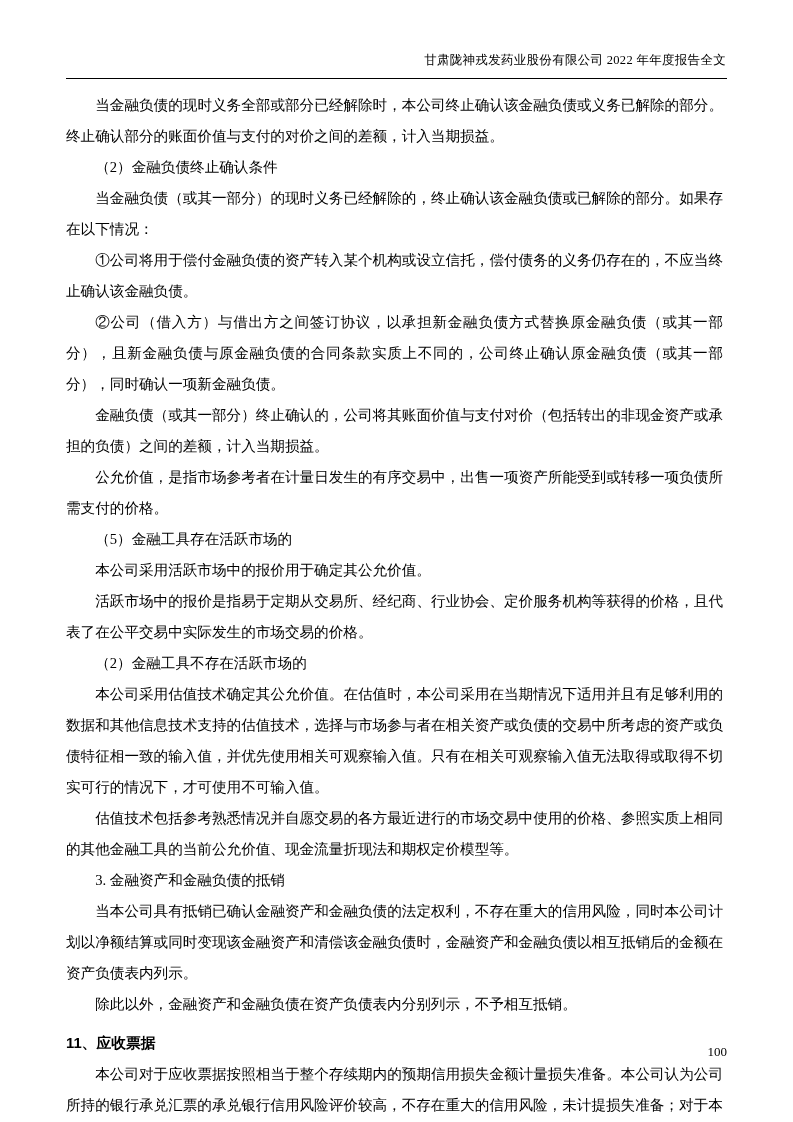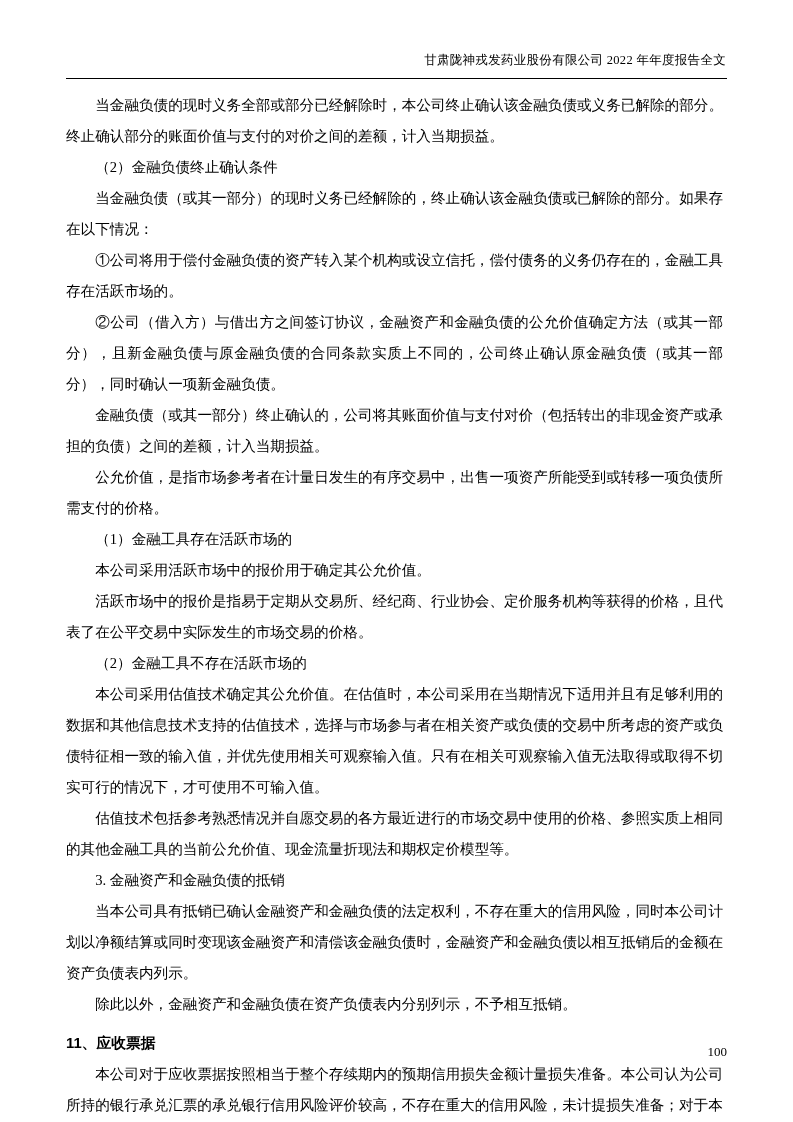--- a/index.html
+++ b/index.html
@@ -81,25 +81,25 @@
 
 <div class="page">
 
   <div class="header">甘肃陇神戎发药业股份有限公司 2022 年年度报告全文</div>
   <div class="header-rule"></div>
 
   <div class="content">
     <p class="para">当金融负债的现时义务全部或部分已经解除时，本公司终止确认该金融负债或义务已解除的部分。终止确认部分的账面价值与支付的对价之间的差额，计入当期损益。</p>
     <p class="para">（2）金融负债终止确认条件</p>
     <p class="para">当金融负债（或其一部分）的现时义务已经解除的，终止确认该金融负债或已解除的部分。如果存在以下情况：</p>
-    <p class="para">①公司将用于偿付金融负债的资产转入某个机构或设立信托，偿付债务的义务仍存在的，金融工具存在活跃市场的。</p>
-    <p class="para">②公司（借入方）与借出方之间签订协议，金融资产和金融负债的公允价值确定方法（或其一部分），且新金融负债与原金融负债的合同条款实质上不同的，公司终止确认原金融负债（或其一部分），同时确认一项新金融负债。</p>
+    <p class="para">①公司将用于偿付金融负债的资产转入某个机构或设立信托，偿付债务的义务仍存在的，不应当终止确认该金融负债。</p>
+    <p class="para">②公司（借入方）与借出方之间签订协议，以承担新金融负债方式替换原金融负债（或其一部分），且新金融负债与原金融负债的合同条款实质上不同的，公司终止确认原金融负债（或其一部分），同时确认一项新金融负债。</p>
     <p class="para">金融负债（或其一部分）终止确认的，公司将其账面价值与支付对价（包括转出的非现金资产或承担的负债）之间的差额，计入当期损益。</p>
     <p class="para">公允价值，是指市场参考者在计量日发生的有序交易中，出售一项资产所能受到或转移一项负债所需支付的价格。</p>
-    <p class="para">（1）金融工具存在活跃市场的</p>
+    <p class="para">（5）金融工具存在活跃市场的</p>
     <p class="para">本公司采用活跃市场中的报价用于确定其公允价值。</p>
     <p class="para">活跃市场中的报价是指易于定期从交易所、经纪商、行业协会、定价服务机构等获得的价格，且代表了在公平交易中实际发生的市场交易的价格。</p>
     <p class="para">（2）金融工具不存在活跃市场的</p>
     <p class="para">本公司采用估值技术确定其公允价值。在估值时，本公司采用在当期情况下适用并且有足够利用的数据和其他信息技术支持的估值技术，选择与市场参与者在相关资产或负债的交易中所考虑的资产或负债特征相一致的输入值，并优先使用相关可观察输入值。只有在相关可观察输入值无法取得或取得不切实可行的情况下，才可使用不可输入值。</p>
     <p class="para">估值技术包括参考熟悉情况并自愿交易的各方最近进行的市场交易中使用的价格、参照实质上相同的其他金融工具的当前公允价值、现金流量折现法和期权定价模型等。</p>
     <p class="para">3. 金融资产和金融负债的抵销</p>
     <p class="para">当本公司具有抵销已确认金融资产和金融负债的法定权利，不存在重大的信用风险，同时本公司计划以净额结算或同时变现该金融资产和清偿该金融负债时，金融资产和金融负债以相互抵销后的金额在资产负债表内列示。</p>
     <p class="para">除此以外，金融资产和金融负债在资产负债表内分别列示，不予相互抵销。</p>
 
     <h3 class="section-title">11、应收票据</h3>

